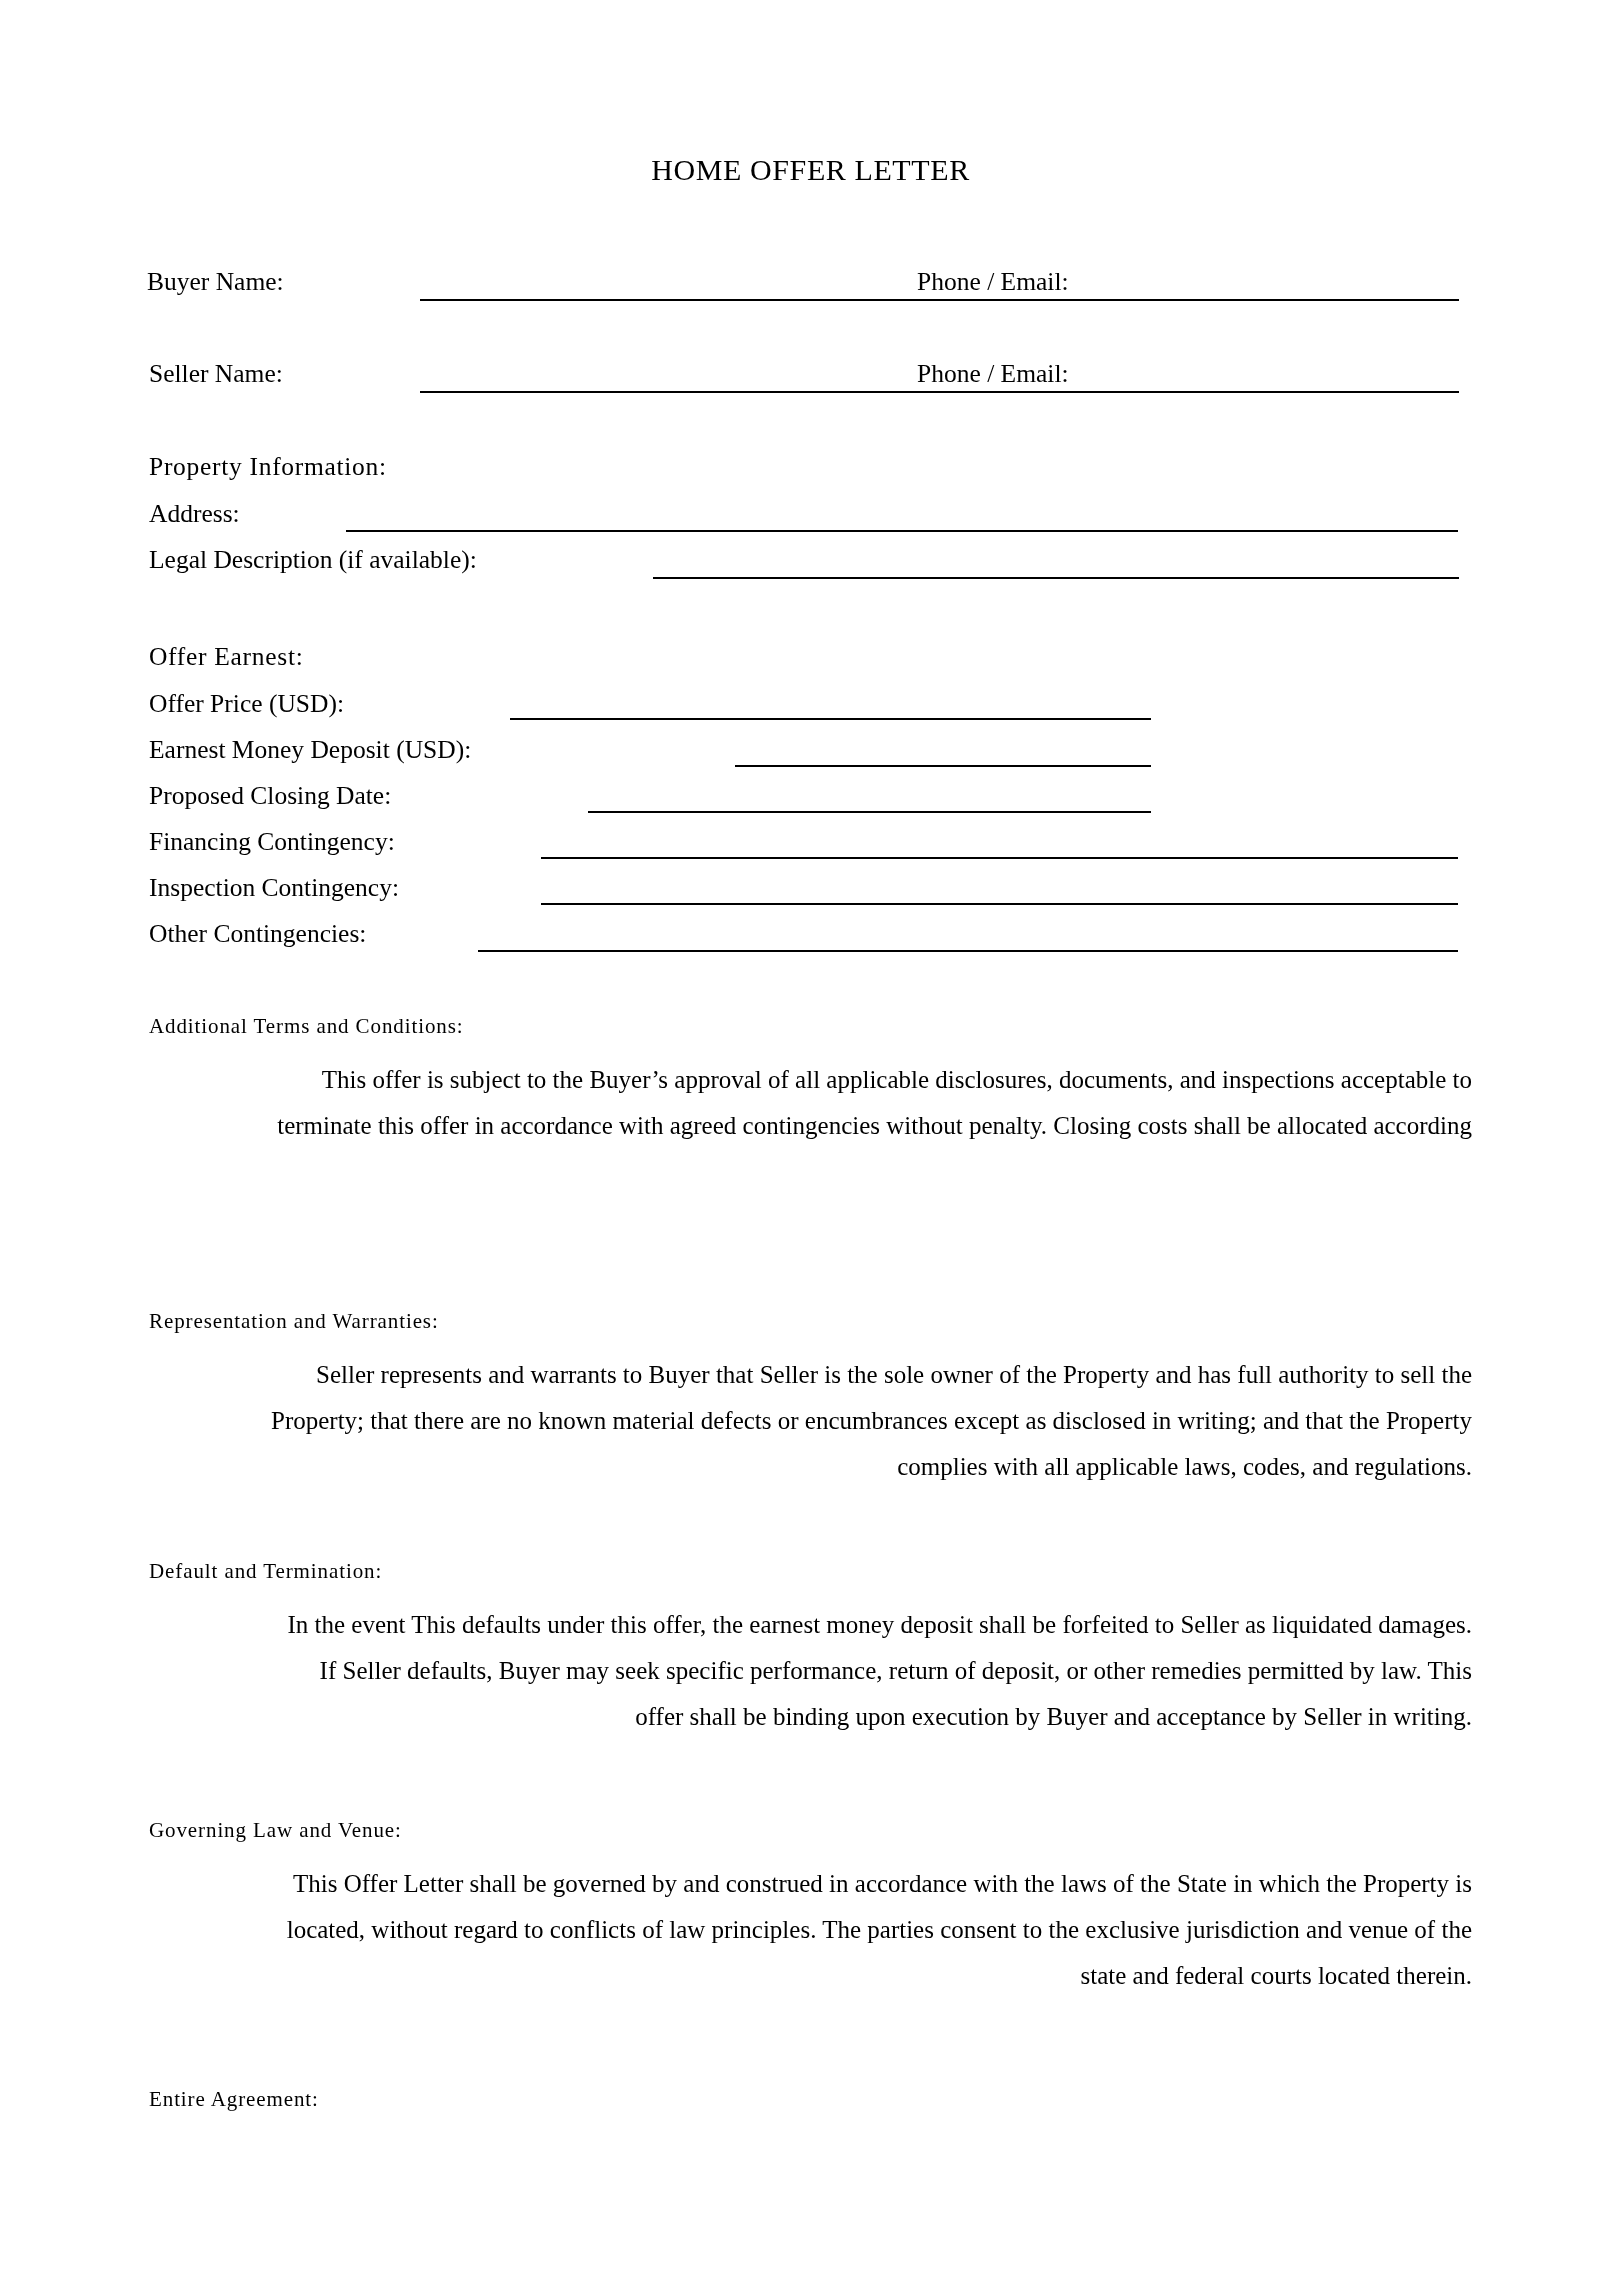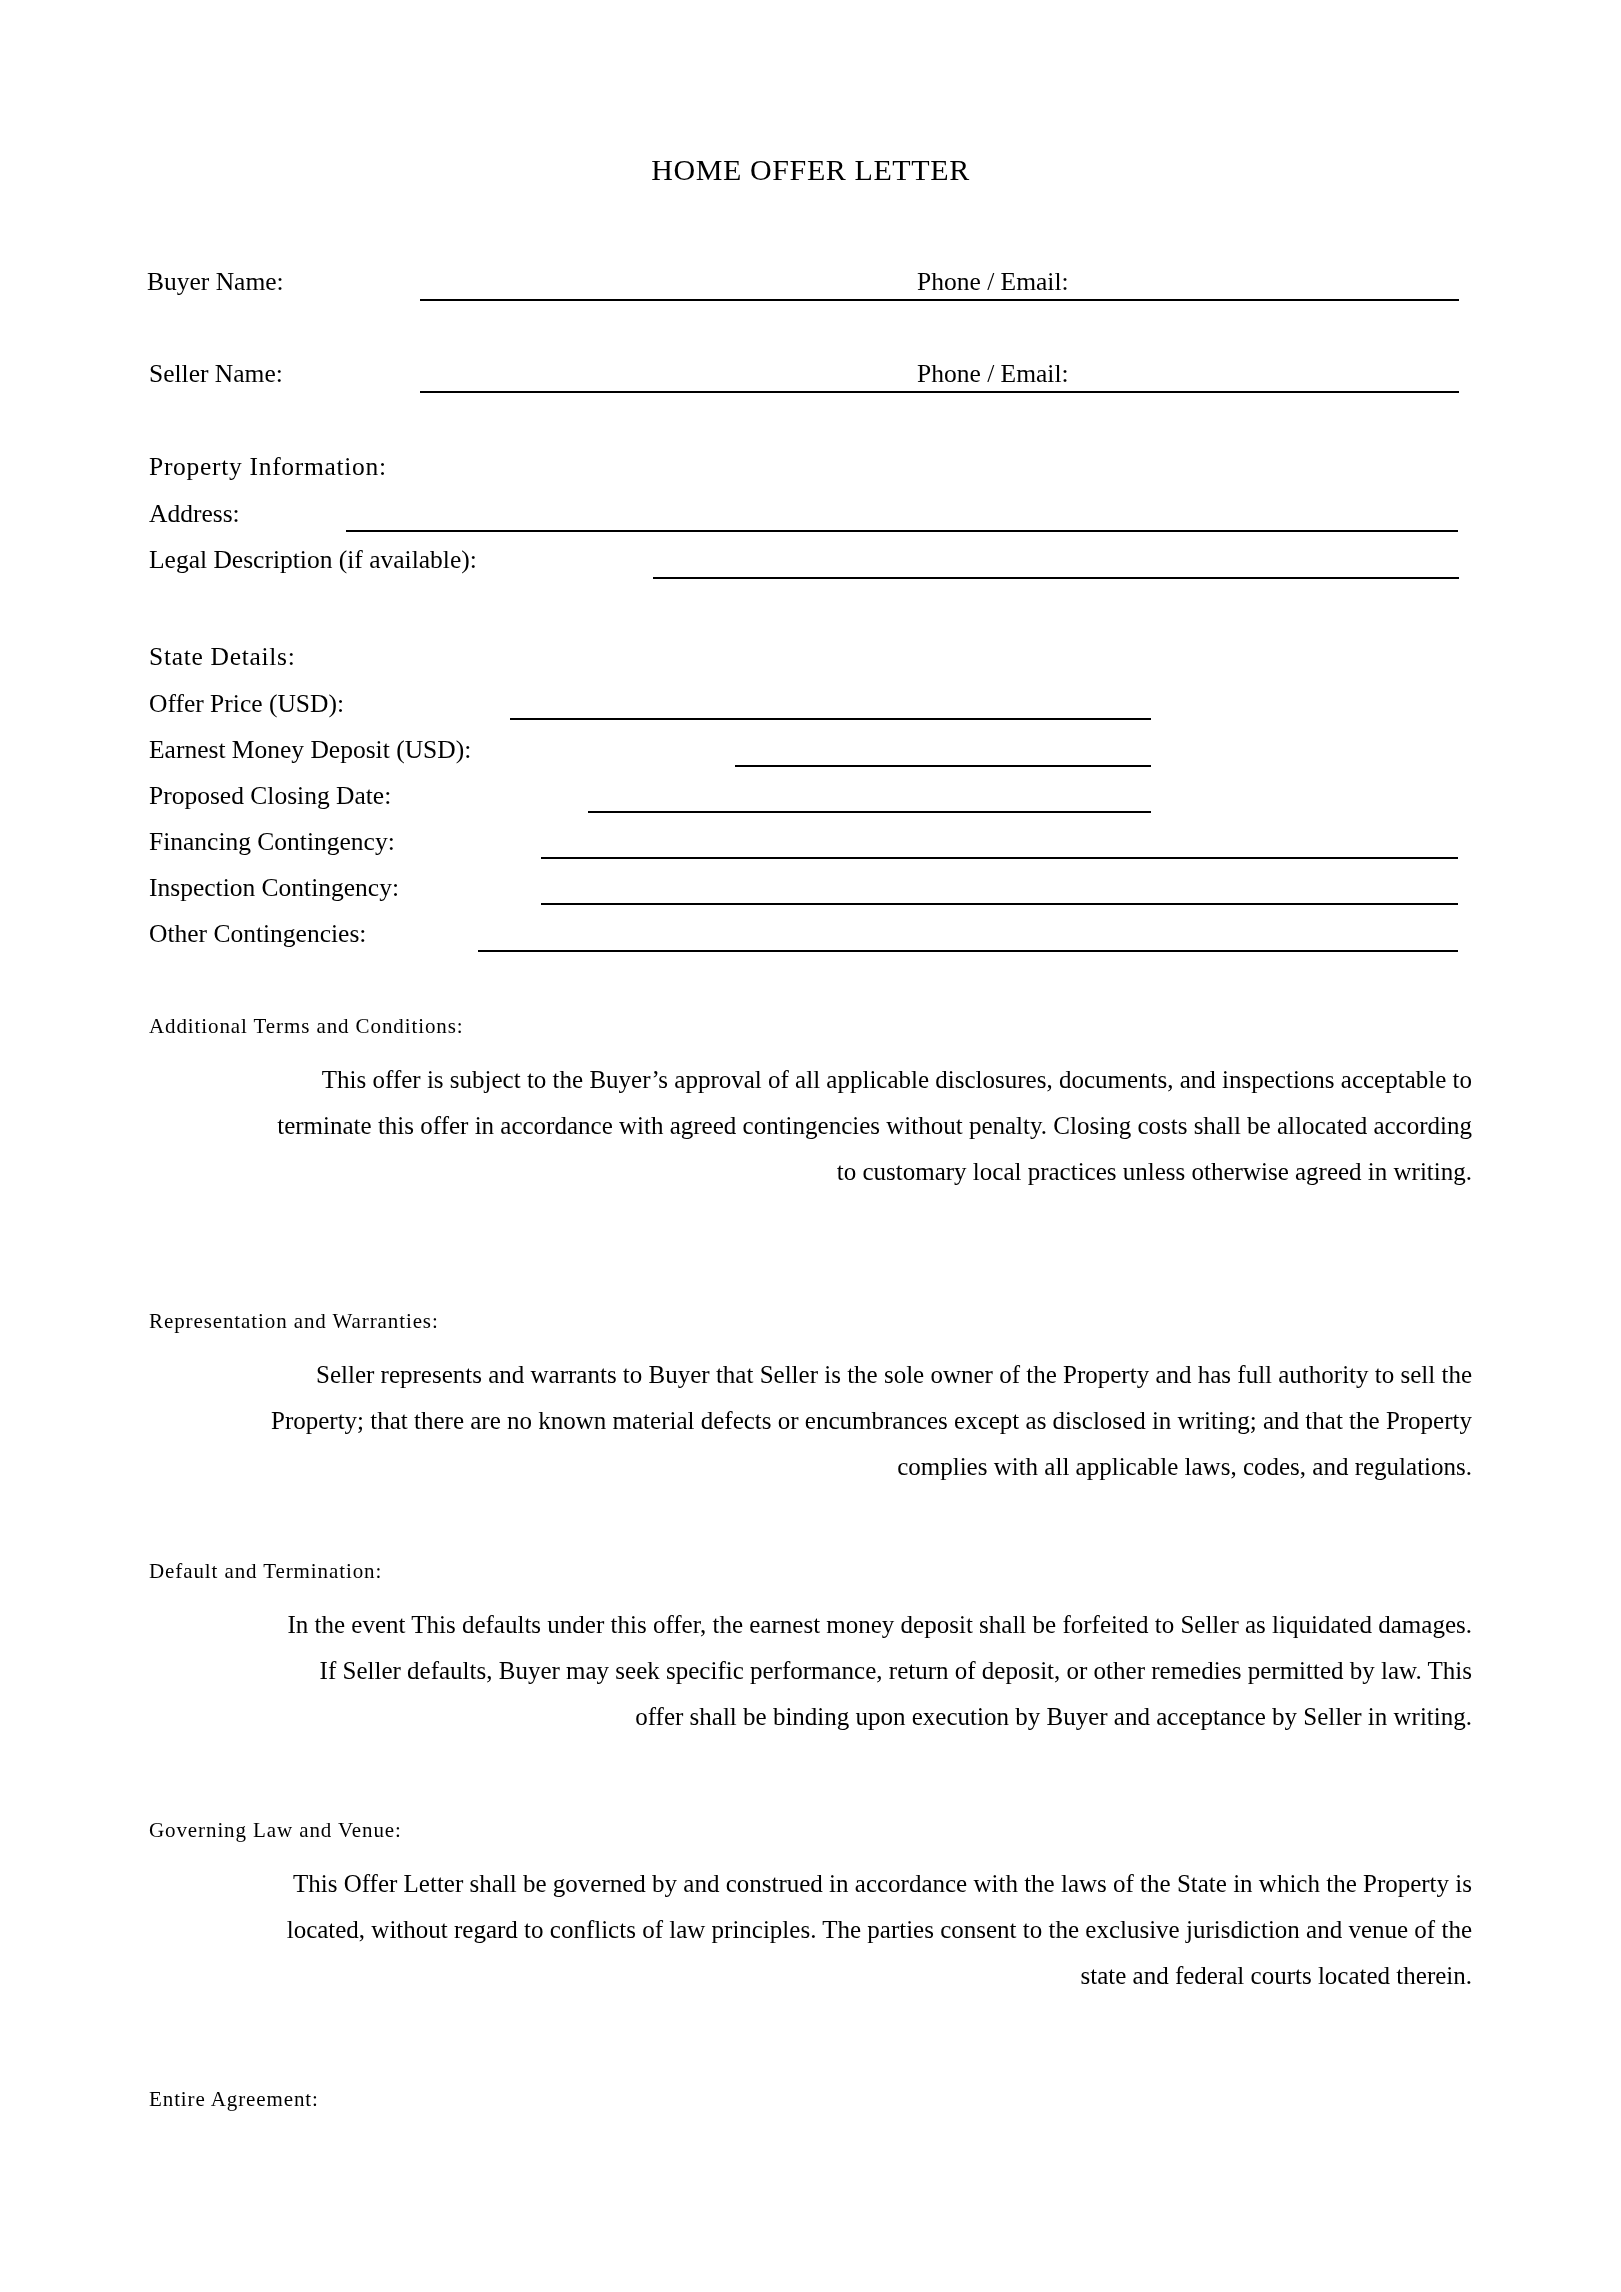--- a/index.html
+++ b/index.html
@@ -98,21 +98,21 @@
     <div class="rule" style="left:420px; top:359px; width:1039px;"></div>
 
     <div class="label label-sp" style="left:149px; top:420px;">Property Information:</div>
 
     <div class="label" style="left:149px; top:467px;">Address:</div>
     <div class="rule" style="left:346px; top:498px; width:1112px;"></div>
 
     <div class="label" style="left:149px; top:513px;">Legal Description (if available):</div>
     <div class="rule" style="left:653px; top:545px; width:806px;"></div>
 
-    <div class="label label-sp" style="left:149px; top:610px;">State Details:</div>
+    <div class="label label-sp" style="left:149px; top:610px;">Offer Earnest:</div>
 
     <div class="label" style="left:149px; top:657px;">Offer Price (USD):</div>
     <div class="rule" style="left:510px; top:686px; width:641px;"></div>
 
     <div class="label" style="left:149px; top:703px;">Earnest Money Deposit (USD):</div>
     <div class="rule" style="left:735px; top:733px; width:416px;"></div>
 
     <div class="label" style="left:149px; top:749px;">Proposed Closing Date:</div>
     <div class="rule" style="left:588px; top:779px; width:563px;"></div>
 
@@ -122,21 +122,20 @@
     <div class="label" style="left:149px; top:841px;">Inspection Contingency:</div>
     <div class="rule" style="left:541px; top:871px; width:917px;"></div>
 
     <div class="label" style="left:149px; top:887px;">Other Contingencies:</div>
     <div class="rule" style="left:478px; top:918px; width:980px;"></div>
 
     <div class="section-head" style="top:980px;">Additional Terms and Conditions:</div>
     <div class="para" style="top:1025px;">
       <span class="pline">This offer is subject to the Buyer’s approval of all applicable disclosures, documents, and inspections acceptable to</span>
       <span class="pline">terminate this offer in accordance with agreed contingencies without penalty. Closing costs shall be allocated according</span>
-      <span class="pline">to customary local practices unless otherwise agreed in writing.</span>
     </div>
 
     <div class="section-head" style="top:1275px;">Representation and Warranties:</div>
     <div class="para" style="top:1320px;">
       <span class="pline">Seller represents and warrants to Buyer that Seller is the sole owner of the Property and has full authority to sell the</span>
       <span class="pline">Property; that there are no known material defects or encumbrances except as disclosed in writing; and that the Property</span>
       <span class="pline">complies with all applicable laws, codes, and regulations.</span>
     </div>
 
     <div class="section-head" style="top:1525px;">Default and Termination:</div>

